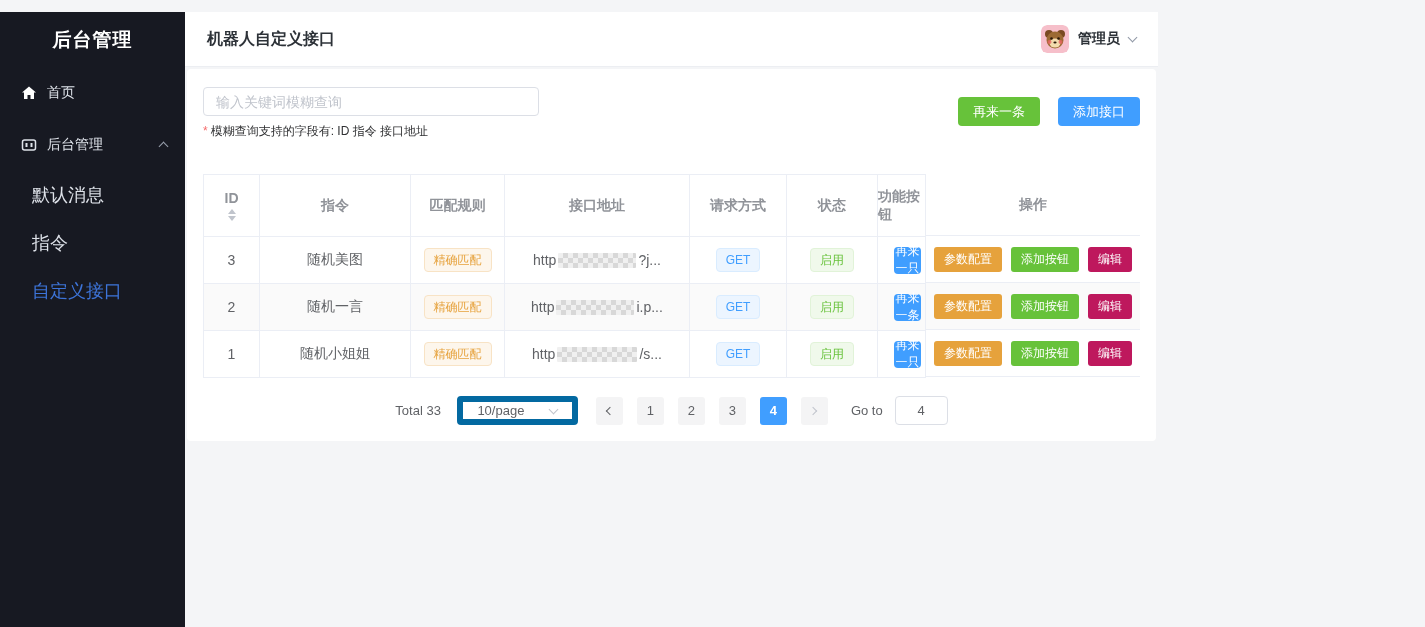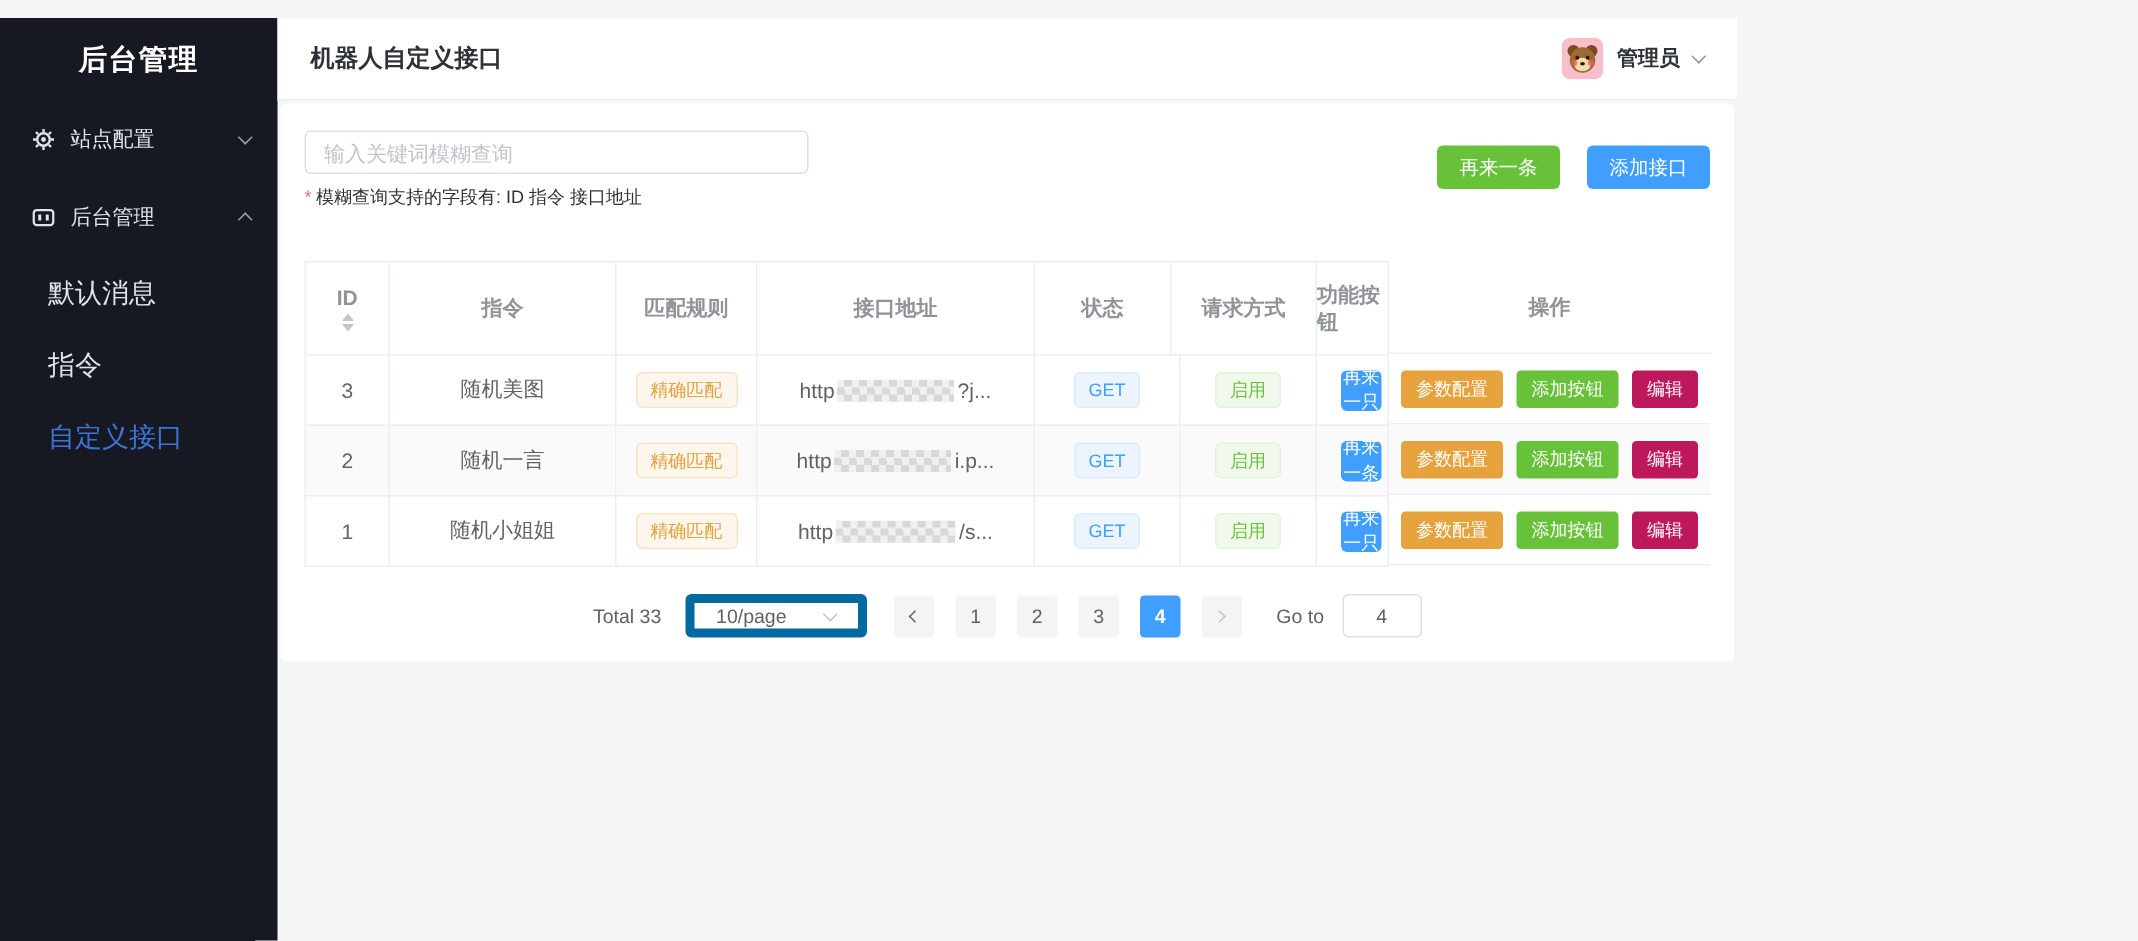--- a/index.html
+++ b/index.html
@@ -120,34 +120,29 @@
 </style>
 </head>
 <body>
 
 <div class="app">
 
   <aside class="sidebar">
     <div class="side-title">后台管理</div>
 
     <nav>
-
       <div class="menu-item">
         <span class="sicon">
           <svg width="16" height="16" viewBox="0 0 16 16">
-            <g stroke="#dfe3ea" stroke-width="1.6" fill="none">
-              <circle cx="8" cy="8" r="4.2"></circle>
-              <path d="M8 1 V3 M8 13 V15 M1 8 H3 M13 8 H15 M3 3 L4.4 4.4 M11.6 11.6 L13 13 M13 3 L11.6 4.4 M4.4 11.6 L3 13"></path>
-            </g>
-            <circle cx="8" cy="8" r="1.6" fill="#dfe3ea"></circle>
-          </svg>
+              <path d="M8 1.5 L15 7.5 L13 7.5 L13 14 L9.5 14 L9.5 10 L6.5 10 L6.5 14 L3 14 L3 7.5 L1 7.5 Z" fill="#ffffff"></path>
+            </svg>
         </span>
-        <span class="label">站点配置</span>
-        <span class="chev down"></span>
-      </div>
+        <span class="label">首页</span>
+      </div>
+
 
       <div class="menu-item">
         <span class="sicon">
           <svg width="16" height="16" viewBox="0 0 16 16">
             <rect x="1.5" y="3" width="13" height="10" rx="2" fill="none" stroke="#dfe3ea" stroke-width="1.5"></rect>
             <rect x="4.5" y="6" width="2" height="4" fill="#dfe3ea"></rect>
             <rect x="9.5" y="6" width="2" height="4" fill="#dfe3ea"></rect>
           </svg>
         </span>
         <span class="label">后台管理</span>
@@ -212,22 +207,22 @@
             <div class="cell c-id hcell-id">
               <span>ID</span>
               <span class="sort-carets">
                 <span class="caret-up"></span>
                   <span class="caret-down"></span>
               </span>
             </div>
             <div class="cell c-cmd">指令</div>
             <div class="cell c-rule">匹配规则</div>
             <div class="cell c-url">接口地址</div>
+            <div class="cell c-method">请求方式</div>
             <div class="cell c-status">状态</div>
-            <div class="cell c-method">请求方式</div>
             <div class="cell c-func">功能按钮</div>
           </div>
 
           <div class="trow brow row1">
             <div class="cell c-id">3</div>
             <div class="cell c-cmd">随机美图</div>
             <div class="cell c-rule">
               <span class="tag warning">精确匹配</span>
             </div>
             <div class="cell c-url">

